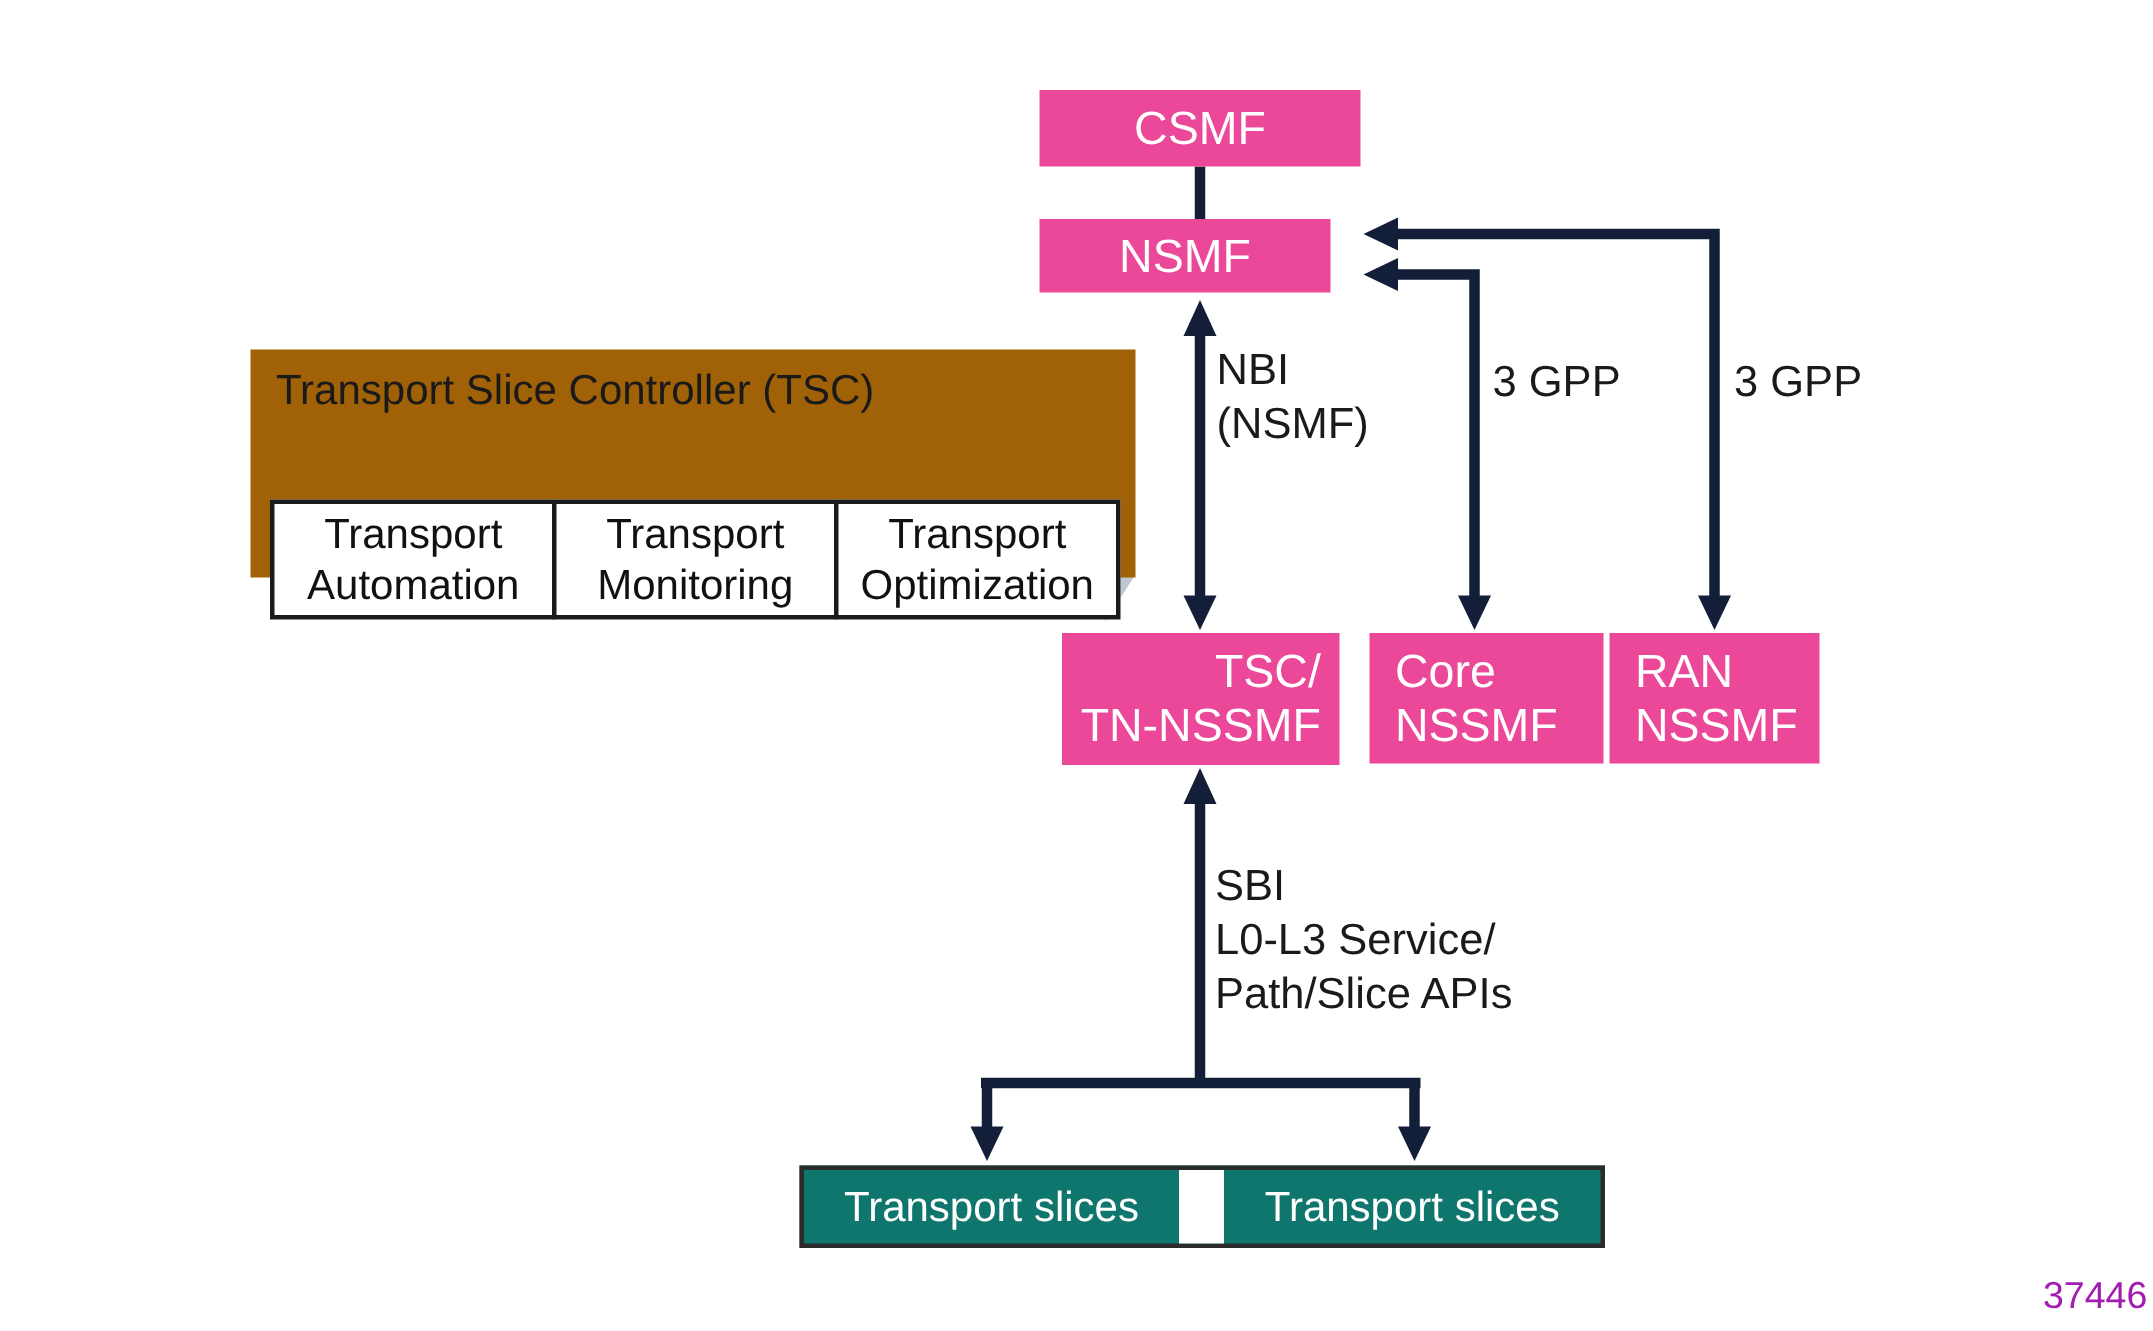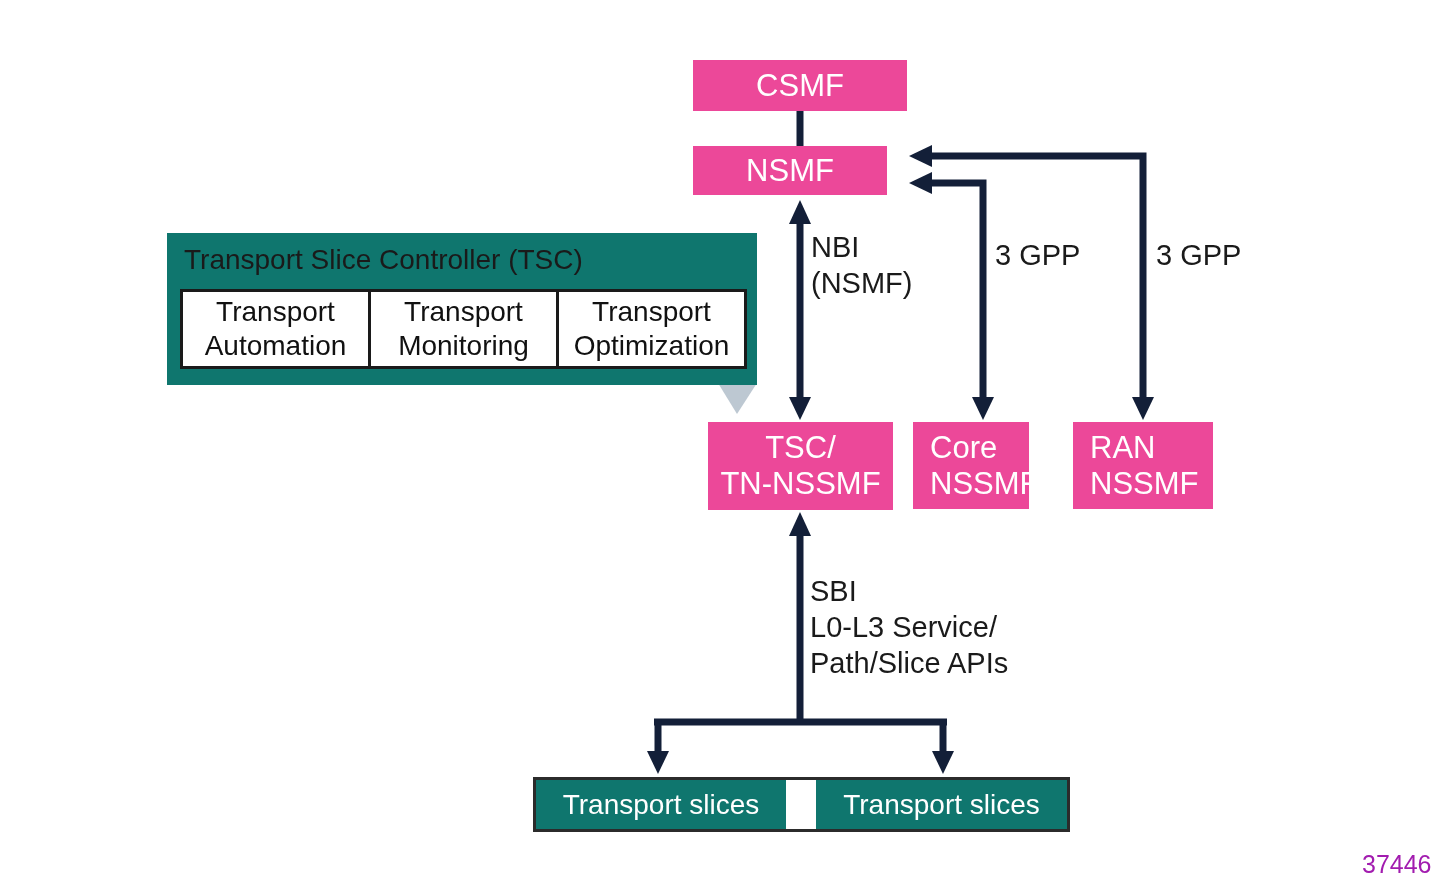--- a/index.html
+++ b/index.html
@@ -6,39 +6,39 @@
   .canvas {
     position:relative; width:1435px; height:887px; background:#ffffff;
     font-family:"Liberation Sans", sans-serif; overflow:hidden;
   }
   .svg-layer { position:absolute; left:0; top:0; width:1435px; height:887px; }
 
   .node {
     position:absolute; background:#ec4899; color:#ffffff;
     display:flex; align-items:center; justify-content:center;
   }
-  .node .lines { text-align:center; line-height:1.16; font-size:31px; }
+  .node .lines { text-align:right; line-height:1.16; font-size:31px; }
   .node.single { font-size:31px; }
   .node.left-align { justify-content:flex-start; padding-left:17px; box-sizing:border-box; }
   .node.left-align .lines { text-align:left; }
 
   .callout {
     position:absolute; left:167px; top:233px; width:590px; height:152px;
-    background:#0f766e;
+    background:#a16207;
   }
   .callout-title {
     position:absolute; left:17px; top:11px; font-size:28px; color:#1a1a1a;
     white-space:nowrap;
   }
   .callout-modules { position:absolute; left:13px; top:56px; display:flex; }
   .module {
     box-sizing:border-box; width:191px; height:80px; background:#ffffff;
     border:3px solid #1a1a1a; display:flex; flex-direction:column;
     align-items:center; justify-content:center; color:#111111;
-    font-size:28px; line-height:1.2; text-align:center;
+    font-size:28px; line-height:1.2; text-align:center;margin-top:44px;
   }
   .module + .module { margin-left:-3px; }
 
   .edge-label {
     position:absolute; color:#1a1a1a; font-size:29px; line-height:1.24;
     white-space:nowrap;
   }
   .edge-label span { display:block; }
 
   .slices-bar {
@@ -137,21 +137,21 @@
     <span>L0-L3 Service/</span>
     <span>Path/Slice APIs</span>
   </div>
 
   <div class="node" style="left:708px; top:422px; width:185px; height:88px;">
     <div class="lines">
       <span style="display:block;">TSC/</span>
       <span style="display:block;">TN-NSSMF</span>
     </div>
   </div>
-  <div class="node left-align" style="left:913px; top:422px; width:116px; height:87px;">
+  <div class="node left-align" style="left:913px; top:422px; width:156px; height:87px;">
     <div class="lines">
       <span style="display:block;">Core</span>
       <span style="display:block;">NSSMF</span>
     </div>
   </div>
   <div class="node left-align" style="left:1073px; top:422px; width:140px; height:87px;">
     <div class="lines">
       <span style="display:block;">RAN</span>
       <span style="display:block;">NSSMF</span>
     </div>

